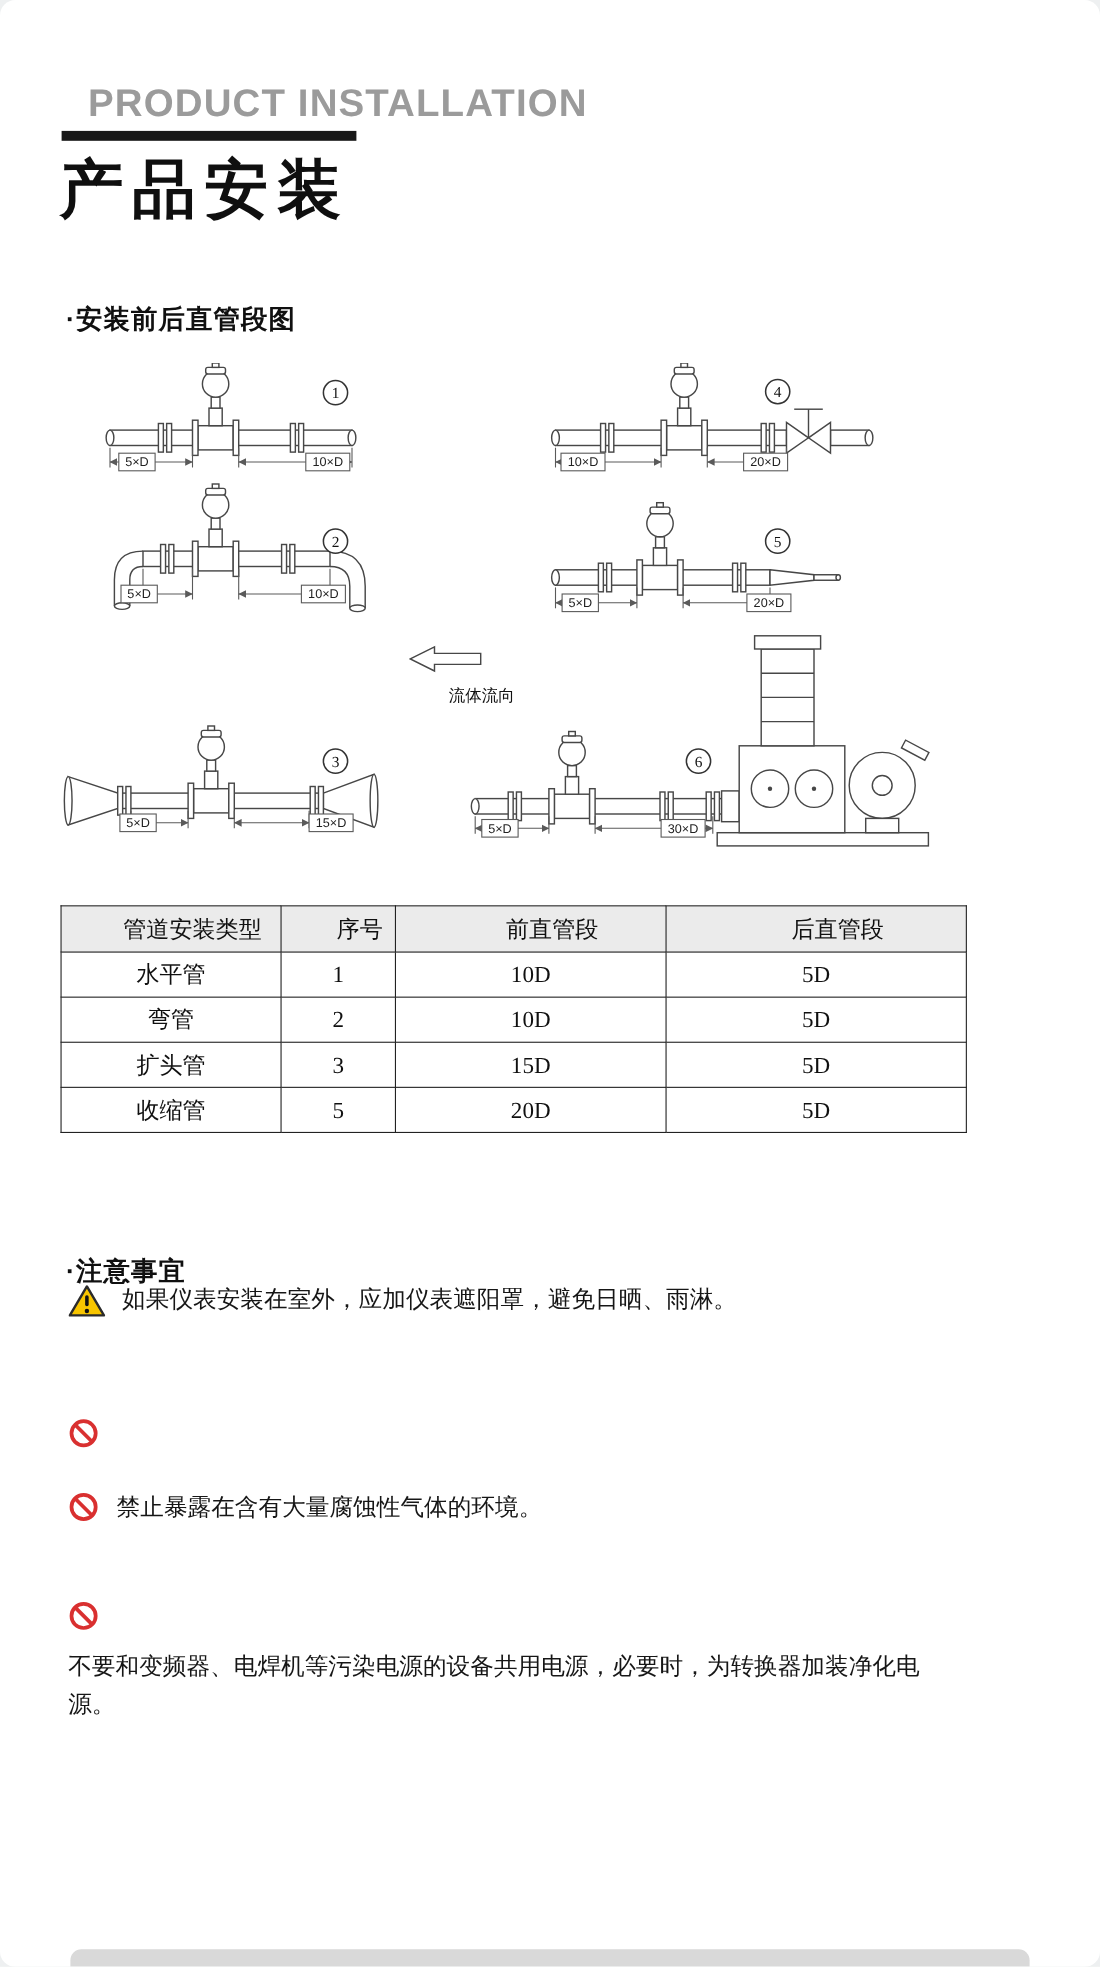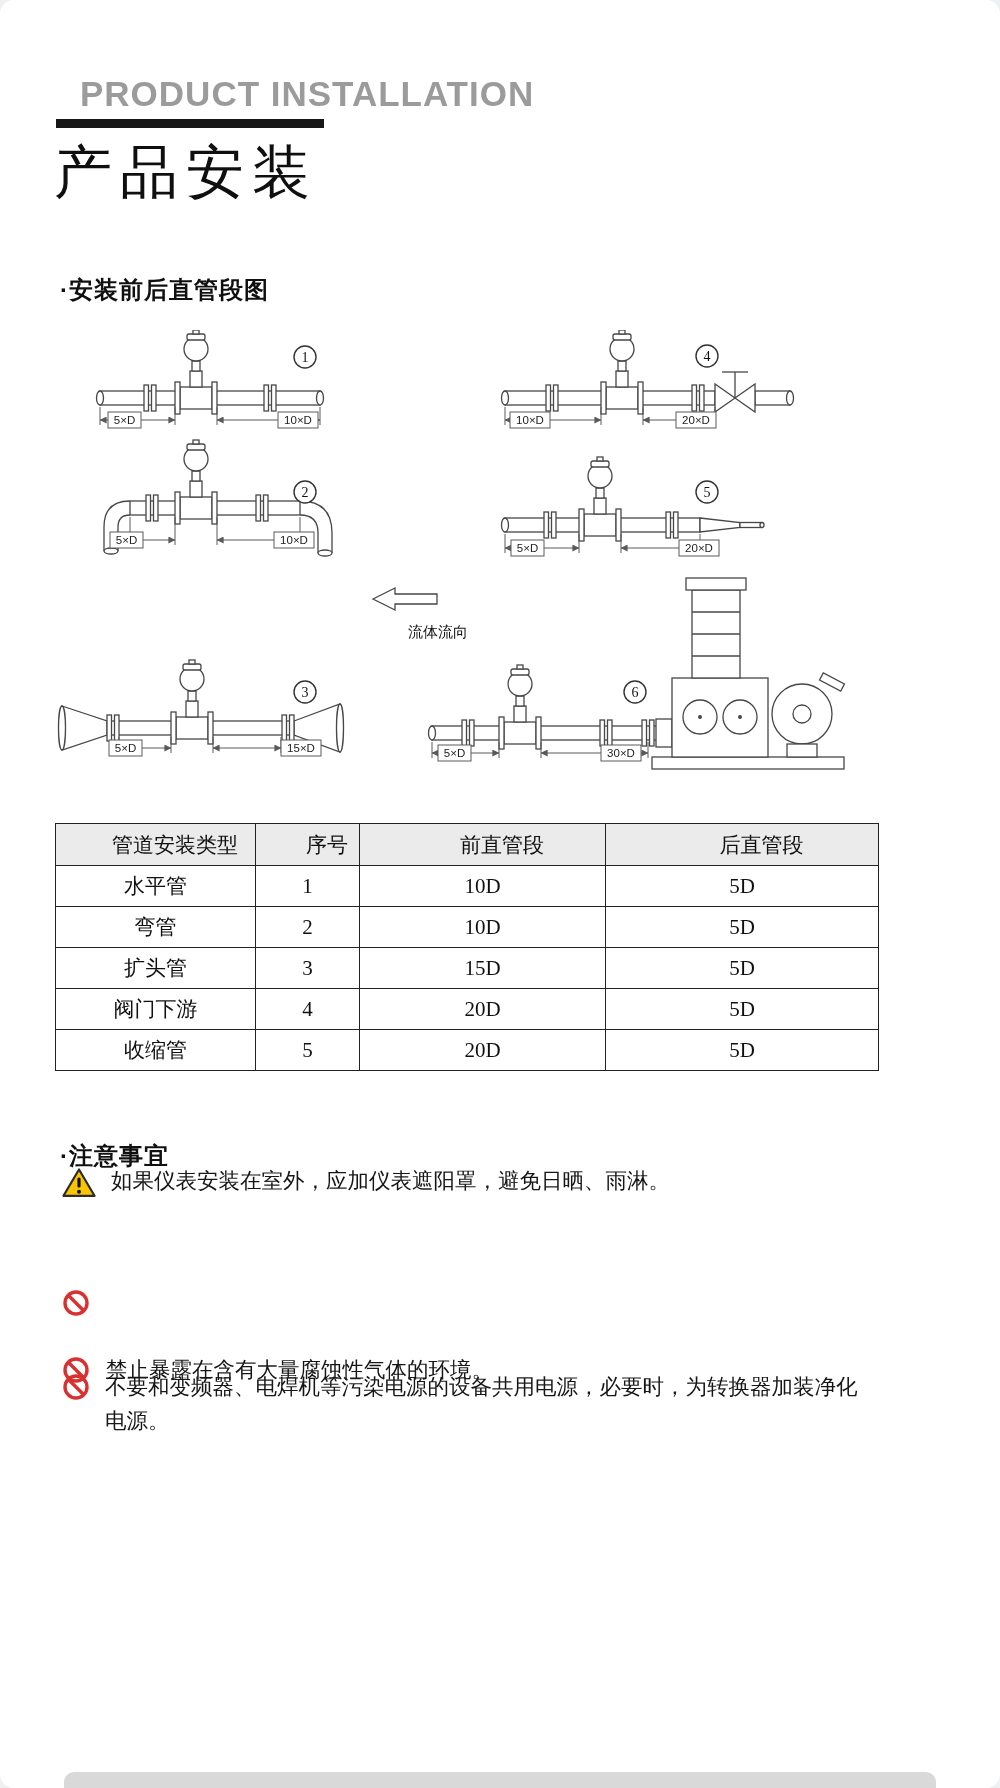--- a/index.html
+++ b/index.html
@@ -1,21 +1,21 @@
 <!DOCTYPE html>
 <html><head>
 <meta charset="utf-8">
 <style>
   html,body{margin:0;padding:0;}
   body{background:#eef0f1;font-family:"Liberation Sans",sans-serif;}
   .page{position:relative;width:1000px;height:1788px;margin:0 auto;background:#ffffff;border-radius:14px;overflow:hidden;}
 
   .eyebrow{position:absolute;left:56px;top:74px;font-size:35px;font-weight:600;letter-spacing:1px;color:#9b9b9b;margin-left:24px;}
   .title-bar{position:absolute;left:56px;top:119px;width:268px;height:9px;background:#171717;}
-  .title{position:absolute;left:54px;top:134px;margin:0;font-size:58px;font-weight:400;letter-spacing:8px;color:#0f0f0f;}
+  .title{position:absolute;left:54px;top:134px;margin:0;font-size:58px;font-weight:700;letter-spacing:8px;color:#0f0f0f;}
 
   .sec-heading{position:absolute;margin:0;font-size:24px;font-weight:700;color:#101010;letter-spacing:1px;}
   .sec1{left:60px;top:274px;}
   .sec2{left:60px;top:1140px;}
 
   .diagrams{position:absolute;left:0;top:330px;}
   .part{fill:#ffffff;stroke:#474747;stroke-width:1.3px;}
   .ln{stroke:#474747;stroke-width:1.3px;fill:none;}
   .dim,.ext{stroke:#5a5a5a;stroke-width:1px;fill:none;}
   .dimbox{fill:#ffffff;stroke:#5a5a5a;stroke-width:1px;}
@@ -24,21 +24,21 @@
   .badgetxt{font-size:14px;fill:#111;font-family:"Liberation Serif",serif;}
   .flowtxt{font-size:15px;fill:#111;font-family:"Liberation Serif",serif;}
 
   table.spec{position:absolute;left:55px;top:823px;width:823px;border-collapse:collapse;table-layout:fixed;
              font-family:"Liberation Serif",serif;font-size:21px;color:#101010;}
   .spec th,.spec td{border:1.4px solid #222;text-align:center;height:40px;padding:0;font-weight:400;}
   .spec thead th{background:#ebebeb;height:41px;padding-left:39px;}
   .spec .c1{width:200px;} .spec .c2{width:104px;} .spec .c3{width:246px;} .spec .c4{width:273px;}
 
   .note{position:absolute;left:62px;width:812px;display:flex;gap:15px;align-items:flex-start;}
-  .n1{top:1164px;} .n2{top:1286px;} .n3{top:1353px;gap:16px;} .n4{top:1370px;}
+  .n1{top:1164px;} .n2{top:1286px;} .n3{top:1353px;gap:16px;} .n4{top:1452px;flex-direction:column;}
   .note svg{flex:0 0 auto;margin-top:3px;}
   .note-text{font-size:21.5px;line-height:34px;color:#161616;}
 
   .footer-bar{position:absolute;left:64px;right:64px;bottom:0;height:16px;background:#d9d9d9;border-radius:10px 10px 0 0;}
 </style>
 </head>
 <body>
 
 <div class="page">
 
@@ -286,26 +286,20 @@
         <td>10D</td>
         <td>5D</td>
       </tr>
       <tr>
         <td>扩头管</td>
         <td>3</td>
         <td>15D</td>
         <td>5D</td>
       </tr>
       <tr>
-        <td>阀门下游</td>
-        <td>4</td>
-        <td>20D</td>
-        <td>5D</td>
-      </tr>
-      <tr>
         <td>收缩管</td>
         <td>5</td>
         <td>20D</td>
         <td>5D</td>
       </tr>
     </tbody>
   </table>
 
   <h2 class="sec-heading sec2">·注意事宜</h2>
 

